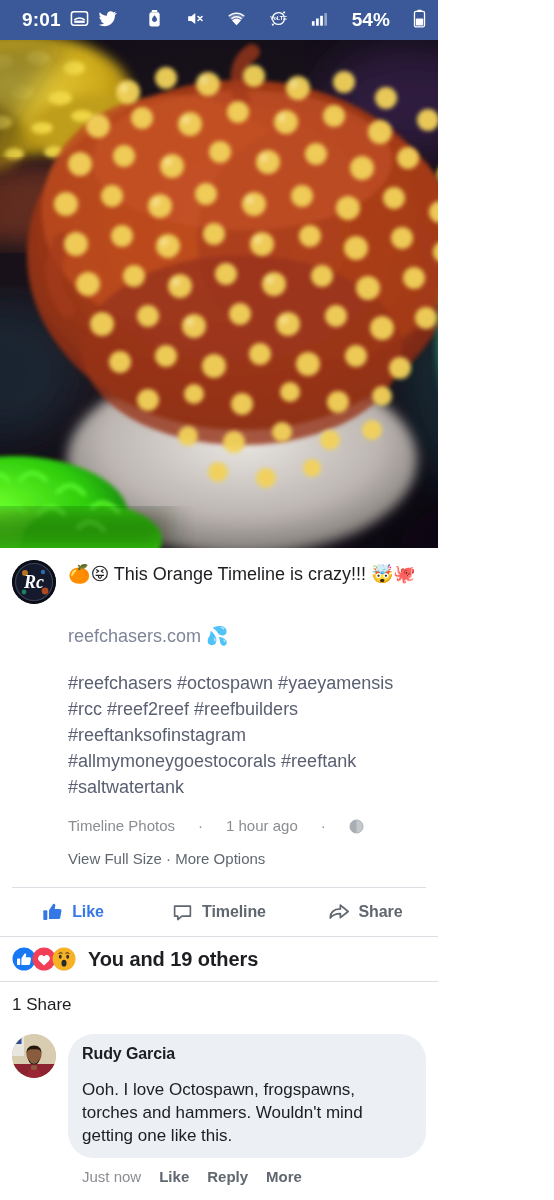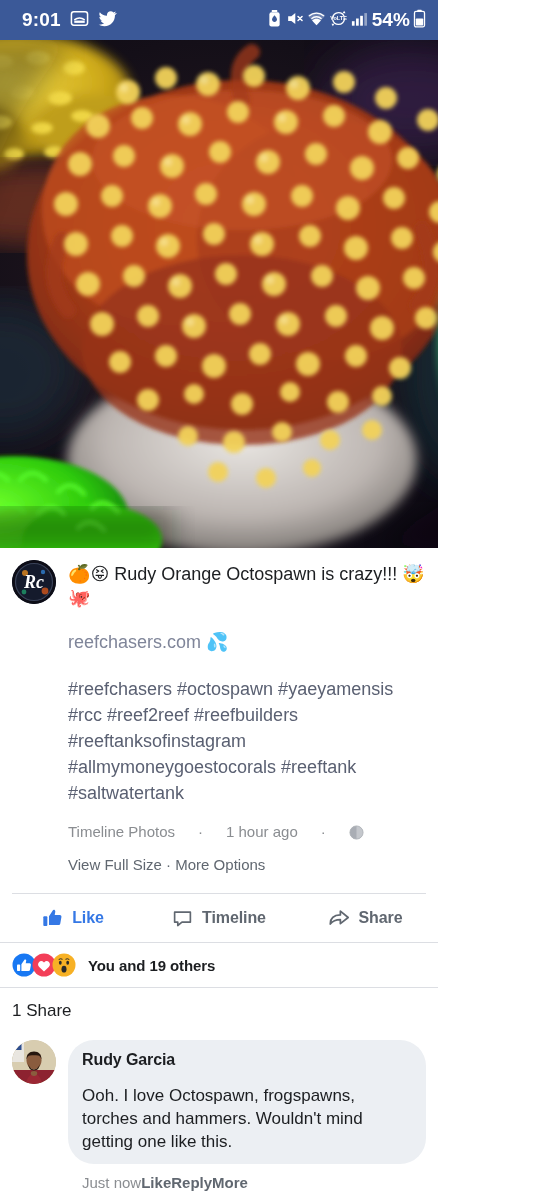--- a/index.html
+++ b/index.html
@@ -42,21 +42,21 @@
   }
   .sb-time {
     font-size: 19px;
     font-weight: bold;
     letter-spacing: 0.2px;
     color: #ffffff;
   }
   .sb-right {
     display: flex;
     align-items: center;
-    gap: 3px;
+    gap: 23px;
   }
   .sb-batt-pct {
     font-size: 19px;
     font-weight: bold;
     color: #ffffff;
     letter-spacing: 0.1px;
   }
   .sb-icon { display: block; }
 
   
@@ -171,21 +171,21 @@
     display: flex;
     align-items: center;
     padding: 10px 12px 10px 12px;
     gap: 8px;
     border-top: 1px solid #dcdee3;
   }
   .react-icons { display: flex; align-items: center; }
   .react-icons svg { display: block; margin-right: -4px; }
   .react-text {
     color: #1c1e21;
-    font-size: 15px;
+    font-size: 20px;
     font-weight: bold;
     margin-left: 8px;
     letter-spacing: -0.1px;
   }
   .shares {
     padding: 12px 12px 12px 12px;
     color: #1c1e21;
     font-size: 17px;
     line-height: 22px;
     border-top: 1px solid #dcdee3;
@@ -225,20 +225,21 @@
   }
   .c-text {
     color: #1c1e21;
     font-size: 17px;
     line-height: 23px;
     margin-top: 14px;
   }
   .c-actions {
     display: flex;
     align-items: center;
+    gap: 18px;
     padding: 10px 0 0 14px;
     font-size: 15px;
   }
   .c-time { color: #8a8d91; }
   .c-act {
     color: #606770;
     font-weight: bold;
     cursor: pointer;
   }
 
@@ -563,21 +564,21 @@
           <circle cx="22" cy="22" r="18" fill="none" stroke="#2b3category"></circle>
           <circle cx="22" cy="22" r="18.5" fill="none" stroke="#3a4258" stroke-width="1.2"></circle>
           <circle cx="13" cy="13" r="3" fill="#d6841f" opacity="0.85"></circle>
           <circle cx="33" cy="31" r="3.4" fill="#c7541c" opacity="0.85"></circle>
           <circle cx="31" cy="12" r="2.2" fill="#2f7fd1" opacity="0.8"></circle>
           <circle cx="12" cy="32" r="2.4" fill="#1f9a6b" opacity="0.8"></circle>
           <text x="22" y="28" font-family="Liberation Serif, serif" font-style="italic" font-size="18" font-weight="bold" fill="#ffffff" text-anchor="middle">Rc</text>
         </svg>
       </div>
       <div class="head-text">
-        <div class="post-msg"><span class="emoji">🍊😝</span><span> Rudy Orange Octospawn is crazy!!! </span><span class="emoji">🤯🐙</span></div>
+        <div class="post-msg"><span class="emoji">🍊😝</span><span> This Orange Timeline is crazy!!! </span><span class="emoji">🤯🐙</span></div>
       </div>
     </div>
 
     <div class="post-link"><span>reefchasers.com</span> <span class="emoji">💦</span></div>
 
     <div class="hashtags">#reefchasers #octospawn #yaeyamensis #rcc #reef2reef #reefbuilders #reeftanksofinstagram #allmymoneygoestocorals #reeftank #saltwatertank</div>
 
     <div class="meta">
       <span>Timeline Photos</span>
       <span class="meta-sep">·</span>

